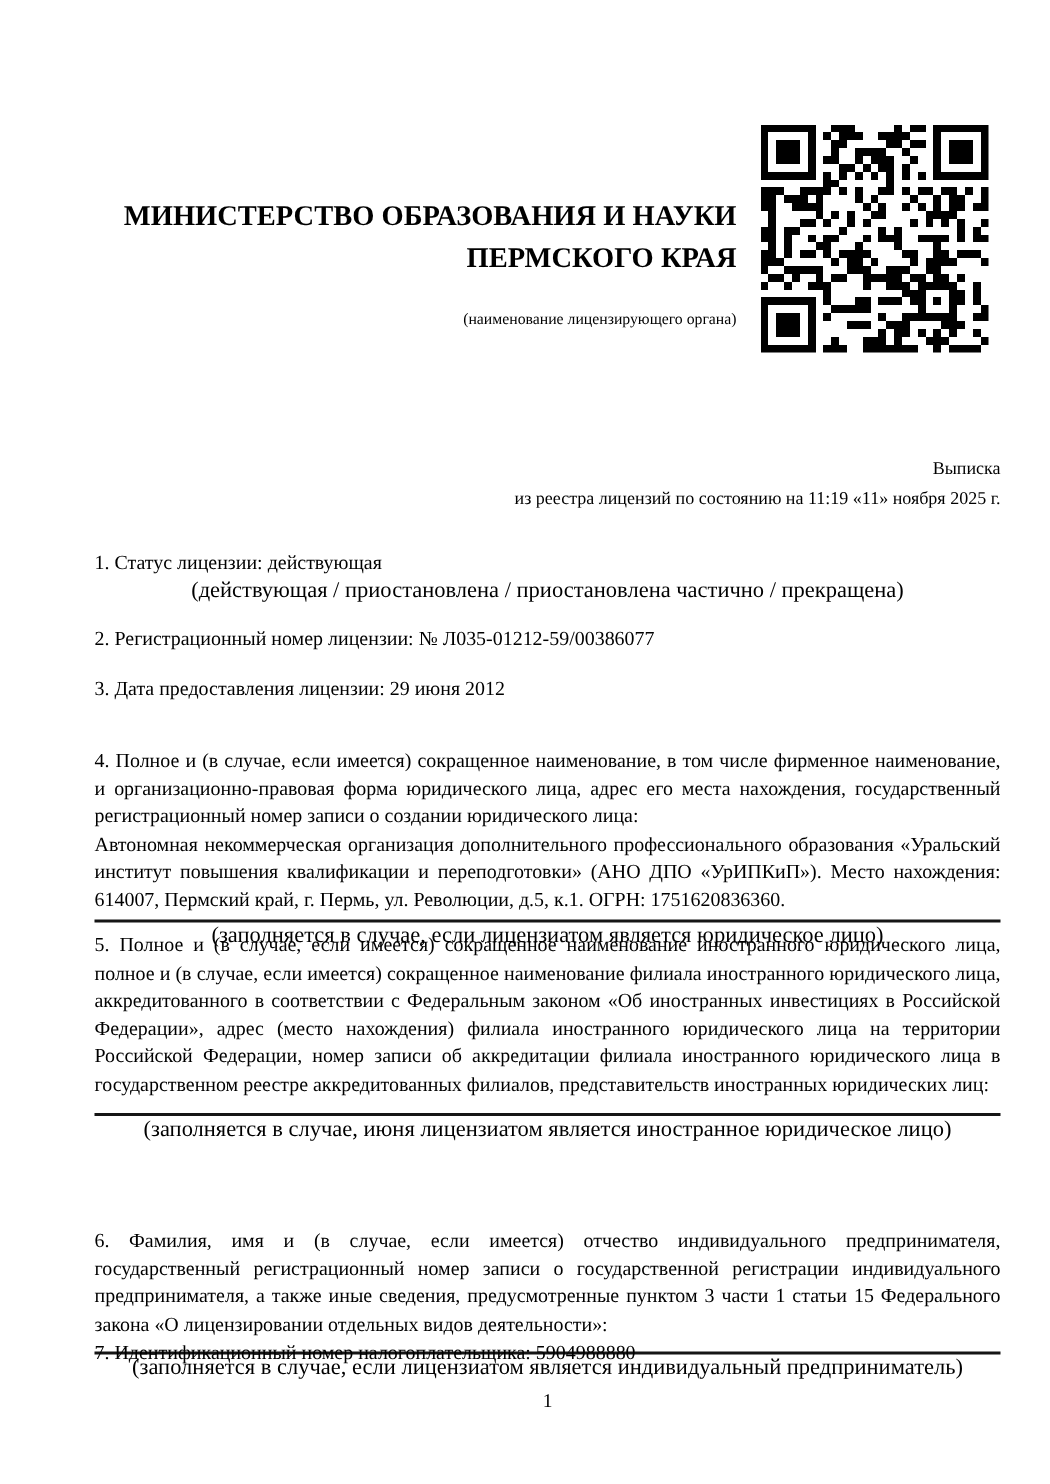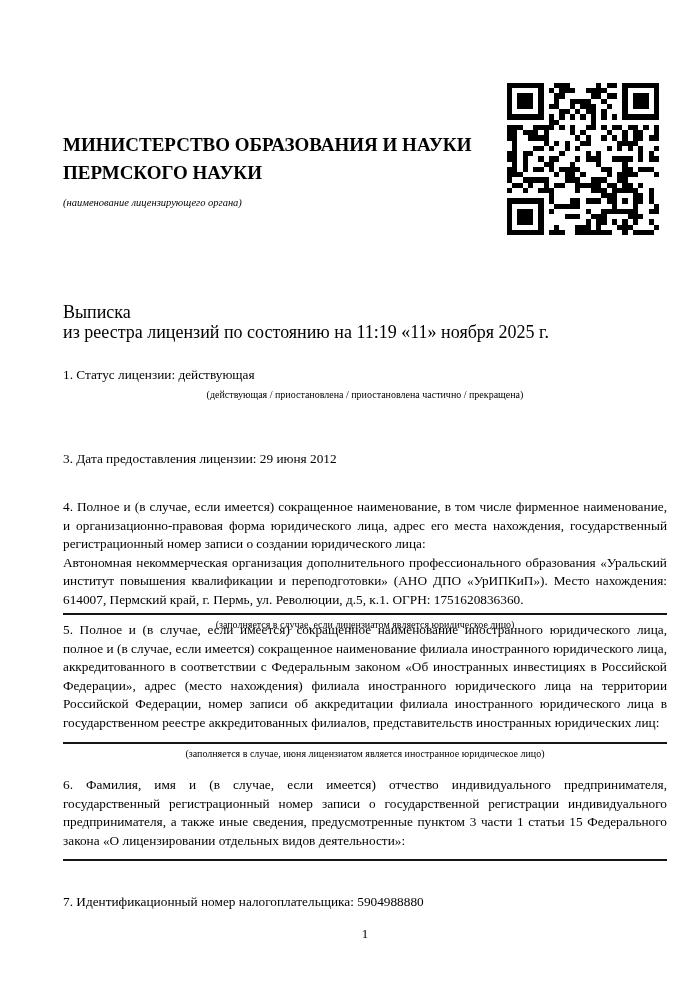--- a/index.html
+++ b/index.html
@@ -7,65 +7,65 @@
   body {
     width:700px; height:989px;
     font-family:"Liberation Serif", serif;
     color:#000; overflow:hidden;
   }
   .page { position:relative; width:700px; height:989px; background:#fff; }
   .abs { position:absolute; }
 
   .ministry {
     left:63px; top:131px; width:428px;
-    text-align:left; font-weight:bold;
+    text-align:right; font-weight:bold;
     font-size:19px; line-height:28px;
   }
   .ministry-caption {
-    font-weight:normal; font-size:10.5px; line-height:13px; margin-top:9px;font-style:italic;
+    font-weight:normal; font-size:10.5px; line-height:13px; margin-top:20px;
   }
 
   .qr { left:507px; top:83px; width:152px; height:152px; }
   .qr svg { display:block; }
 
   .doc-title {
     left:63px; top:302px; width:604px;
-    text-align:left; font-size:18px; line-height:20px;
+    text-align:right; font-size:12px; line-height:20px;
   }
 
   .sec {
     left:63px; width:604px;
     font-size:13.3px; line-height:18.6px;
   }
   .para { text-align:justify; }
   .plain { text-align:left; }
 
   .fill-line {
     border:0; border-top:2px solid #151515; height:0; width:604px;
   }
   .mt-filled { margin-top:3px; }
   .mt-empty  { margin-top:9px; }
 
   .sec-caption {
-    font-size:10px; line-height:13px; text-align:center; margin-top:3px;
+    font-size:15px; line-height:13px; text-align:center; margin-top:3px;
   }
 
   .footer {
     left:63px; top:926px; width:604px;
     text-align:center; font-size:13px; line-height:16px;
   }
 </style>
 </head>
 <body>
 
 <div class="page">
 
   <div class="abs ministry">
     <div>МИНИСТЕРСТВО ОБРАЗОВАНИЯ И НАУКИ</div>
-    <div>ПЕРМСКОГО НАУКИ</div>
+    <div>ПЕРМСКОГО КРАЯ</div>
     <div class="ministry-caption">(наименование лицензирующего органа)</div>
   </div>
 
   <div class="abs qr">
       <svg width="152" height="152" viewBox="0 0 29 29" shape-rendering="crispEdges" fill="#000000">
         <rect x="0" y="0" width="1" height="1"></rect>
         <rect x="1" y="0" width="1" height="1"></rect>
         <rect x="2" y="0" width="1" height="1"></rect>
         <rect x="3" y="0" width="1" height="1"></rect>
         <rect x="4" y="0" width="1" height="1"></rect>
@@ -471,41 +471,45 @@
   <div class="abs doc-title">
     <div>Выписка</div>
     <div>из реестра лицензий по состоянию на 11:19 «11» ноября 2025 г.</div>
   </div>
 
   <div class="abs sec" style="top:366px">
     <div class="plain">1. Статус лицензии: действующая</div>
     <div class="sec-caption">(действующая / приостановлена / приостановлена частично / прекращена)</div>
   </div>
 
+  <div class="abs sec" style="top:417px">
+    <div class="plain">2. Регистрационный номер лицензии: № Л035-01212-59/00386077</div>
+  </div>
 
   <div class="abs sec" style="top:450px">
     <div class="plain">3. Дата предоставления лицензии: 29 июня 2012</div>
   </div>
 
   <div class="abs sec" style="top:498px">
     <div class="para">4. Полное и (в случае, если имеется) сокращенное наименование, в том числе фирменное наименование, и организационно-правовая форма юридического лица, адрес его места нахождения, государственный регистрационный номер записи о создании юридического лица:</div>
     <div class="para">Автономная некоммерческая организация дополнительного профессионального образования «Уральский институт повышения квалификации и переподготовки» (АНО ДПО «УрИПКиП»). Место нахождения: 614007, Пермский край, г. Пермь, ул. Революции, д.5, к.1. ОГРН: 1751620836360.</div>
     <div class="fill-line mt-filled"></div>
     <div class="sec-caption">(заполняется в случае, если лицензиатом является юридическое лицо)</div>
   </div>
 
   <div class="abs sec" style="top:621px">
     <div class="para">5. Полное и (в случае, если имеется) сокращенное наименование иностранного юридического лица, полное и (в случае, если имеется) сокращенное наименование филиала иностранного юридического лица, аккредитованного в соответствии с Федеральным законом «Об иностранных инвестициях в Российской Федерации», адрес (место нахождения) филиала иностранного юридического лица на территории Российской Федерации, номер записи об аккредитации филиала иностранного юридического лица в государственном реестре аккредитованных филиалов, представительств иностранных юридических лиц:</div>
     <div class="fill-line mt-empty"></div>
     <div class="sec-caption">(заполняется в случае, июня лицензиатом является иностранное юридическое лицо)</div>
   </div>
 
-  <div class="abs sec" style="top:776px">
+  <div class="abs sec" style="top:818px">
     <div class="para">6. Фамилия, имя и (в случае, если имеется) отчество индивидуального предпринимателя, государственный регистрационный номер записи о государственной регистрации индивидуального предпринимателя, а также иные сведения, предусмотренные пунктом 3 части 1 статьи 15 Федерального закона «О лицензировании отдельных видов деятельности»:</div>
     <div class="fill-line mt-empty"></div>
+    <div class="sec-caption">(заполняется в случае, если лицензиатом является индивидуальный предприниматель)</div>
   </div>
 
   <div class="abs sec" style="top:893px">
     <div class="plain">7. Идентификационный номер налогоплательщика: 5904988880</div>
   </div>
 
   <div class="abs footer">1</div>
 
 </div>
 

